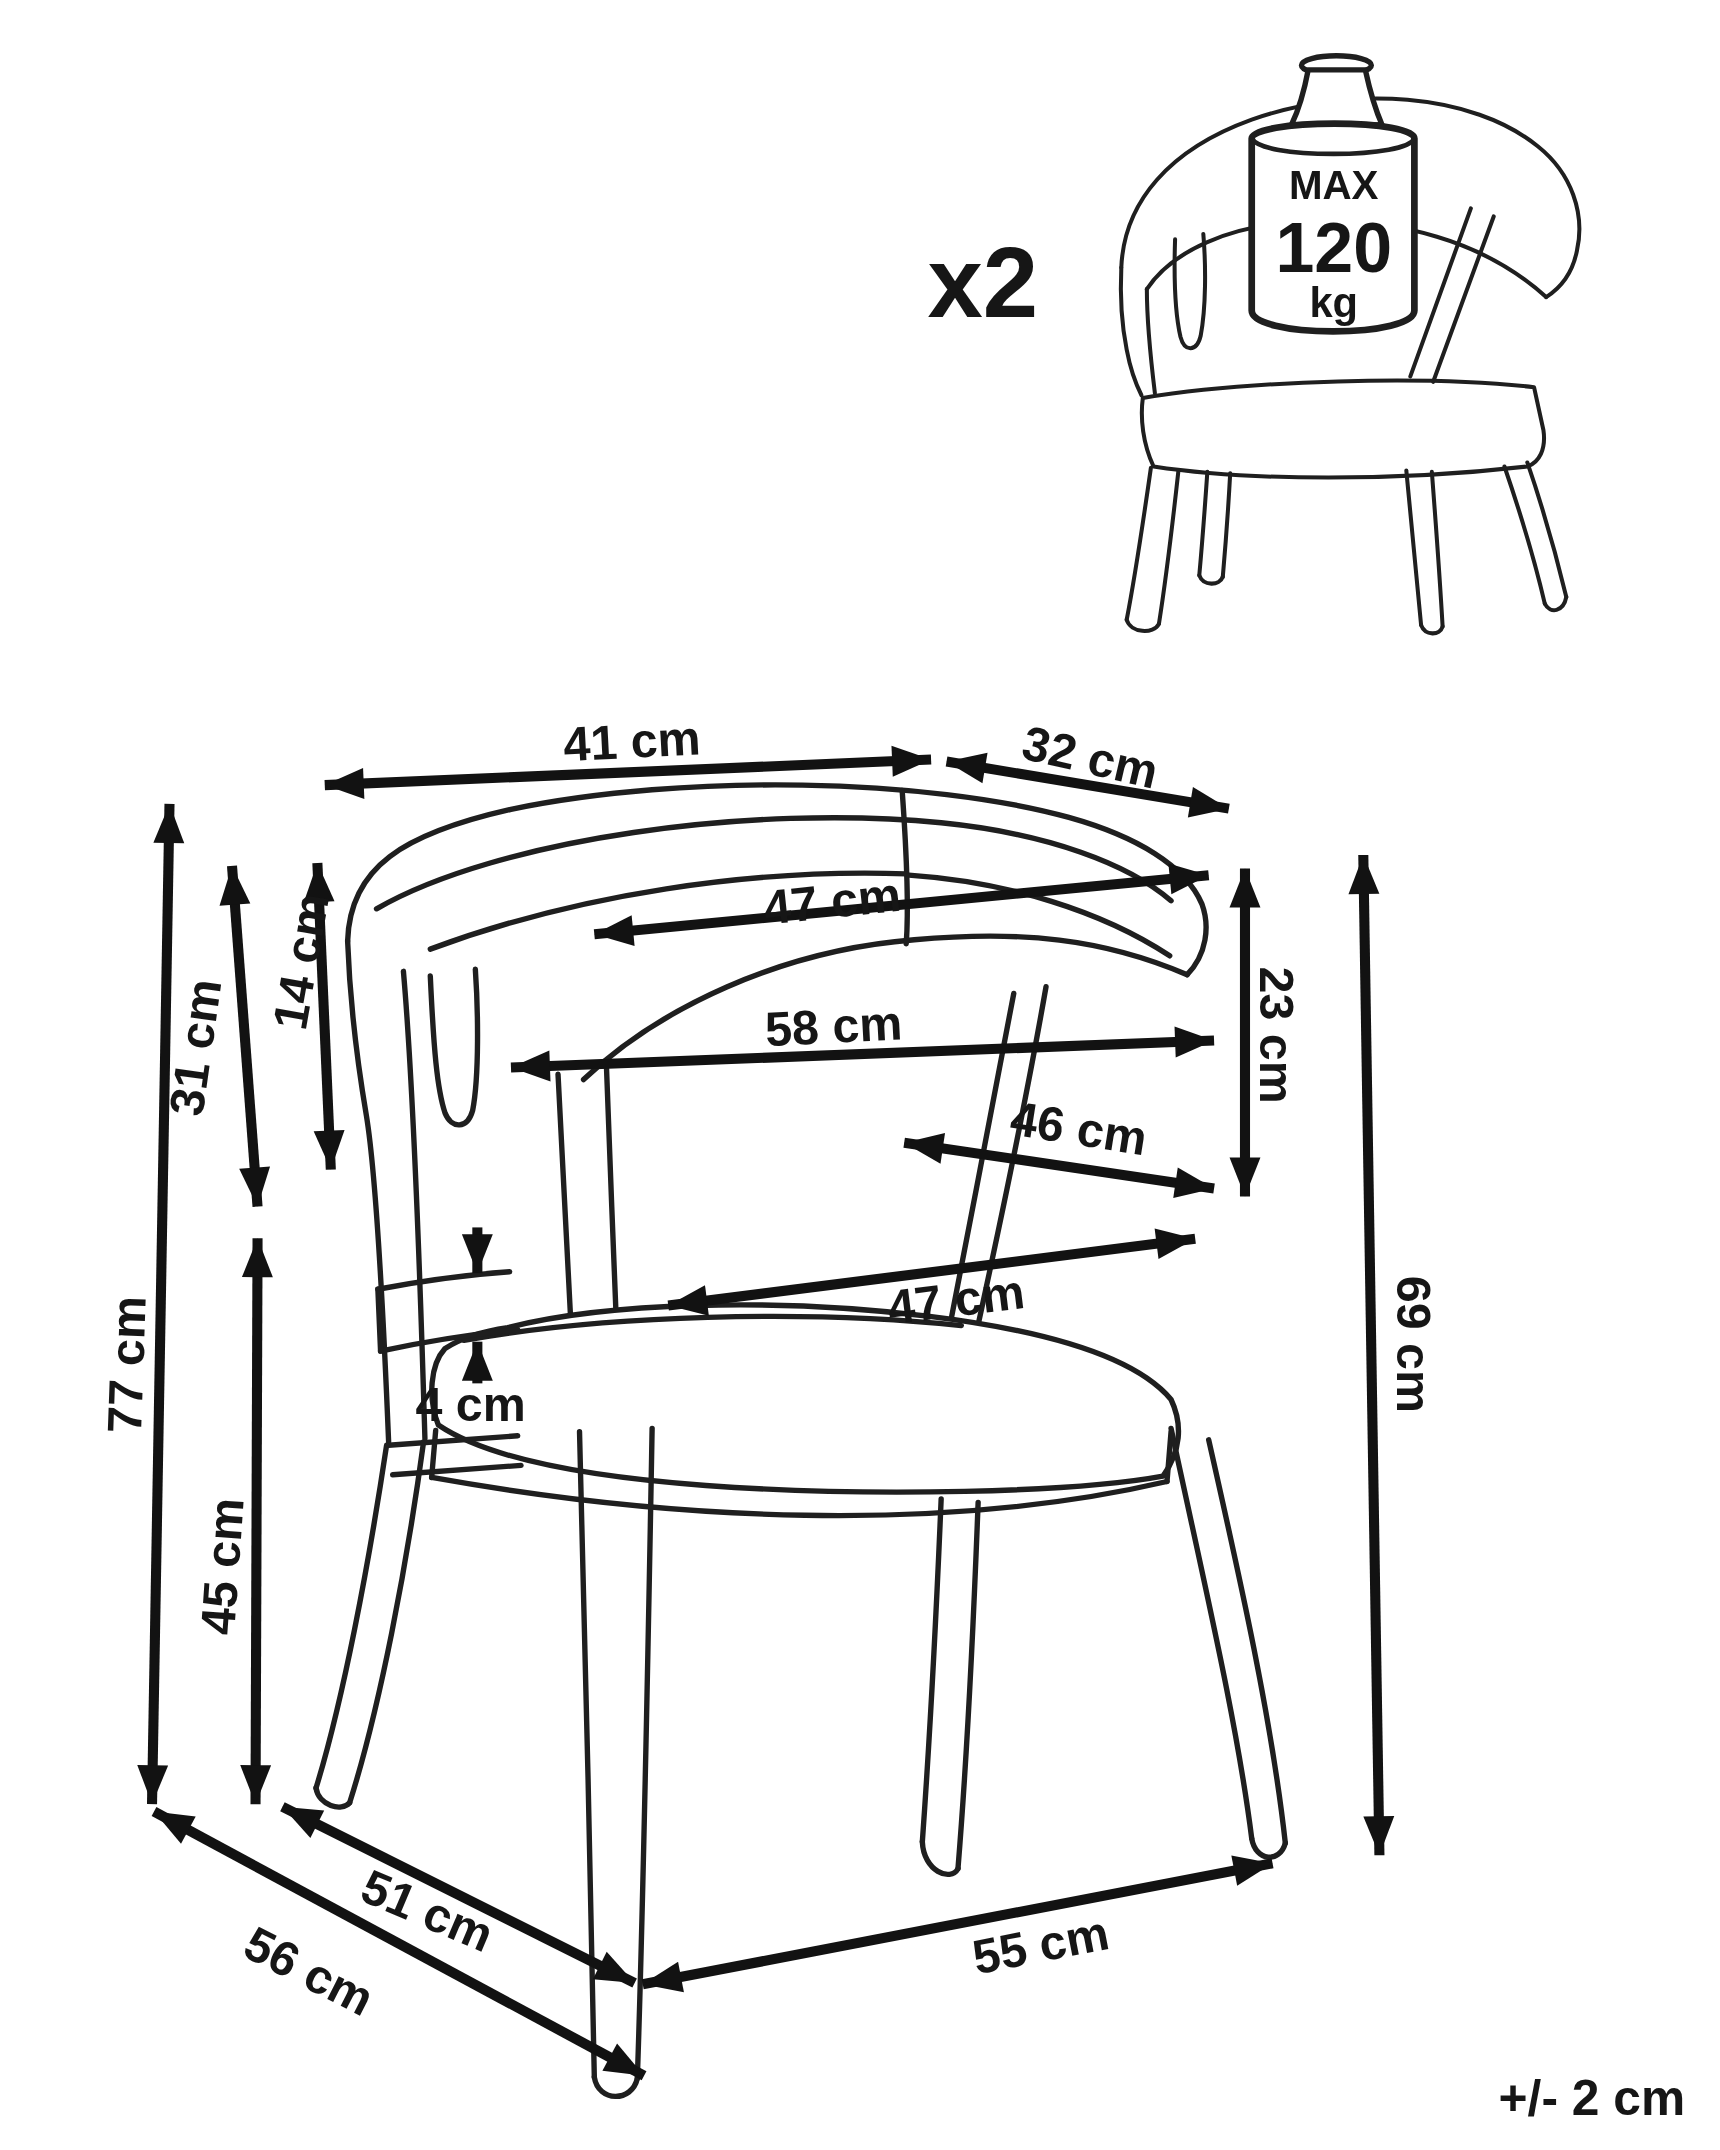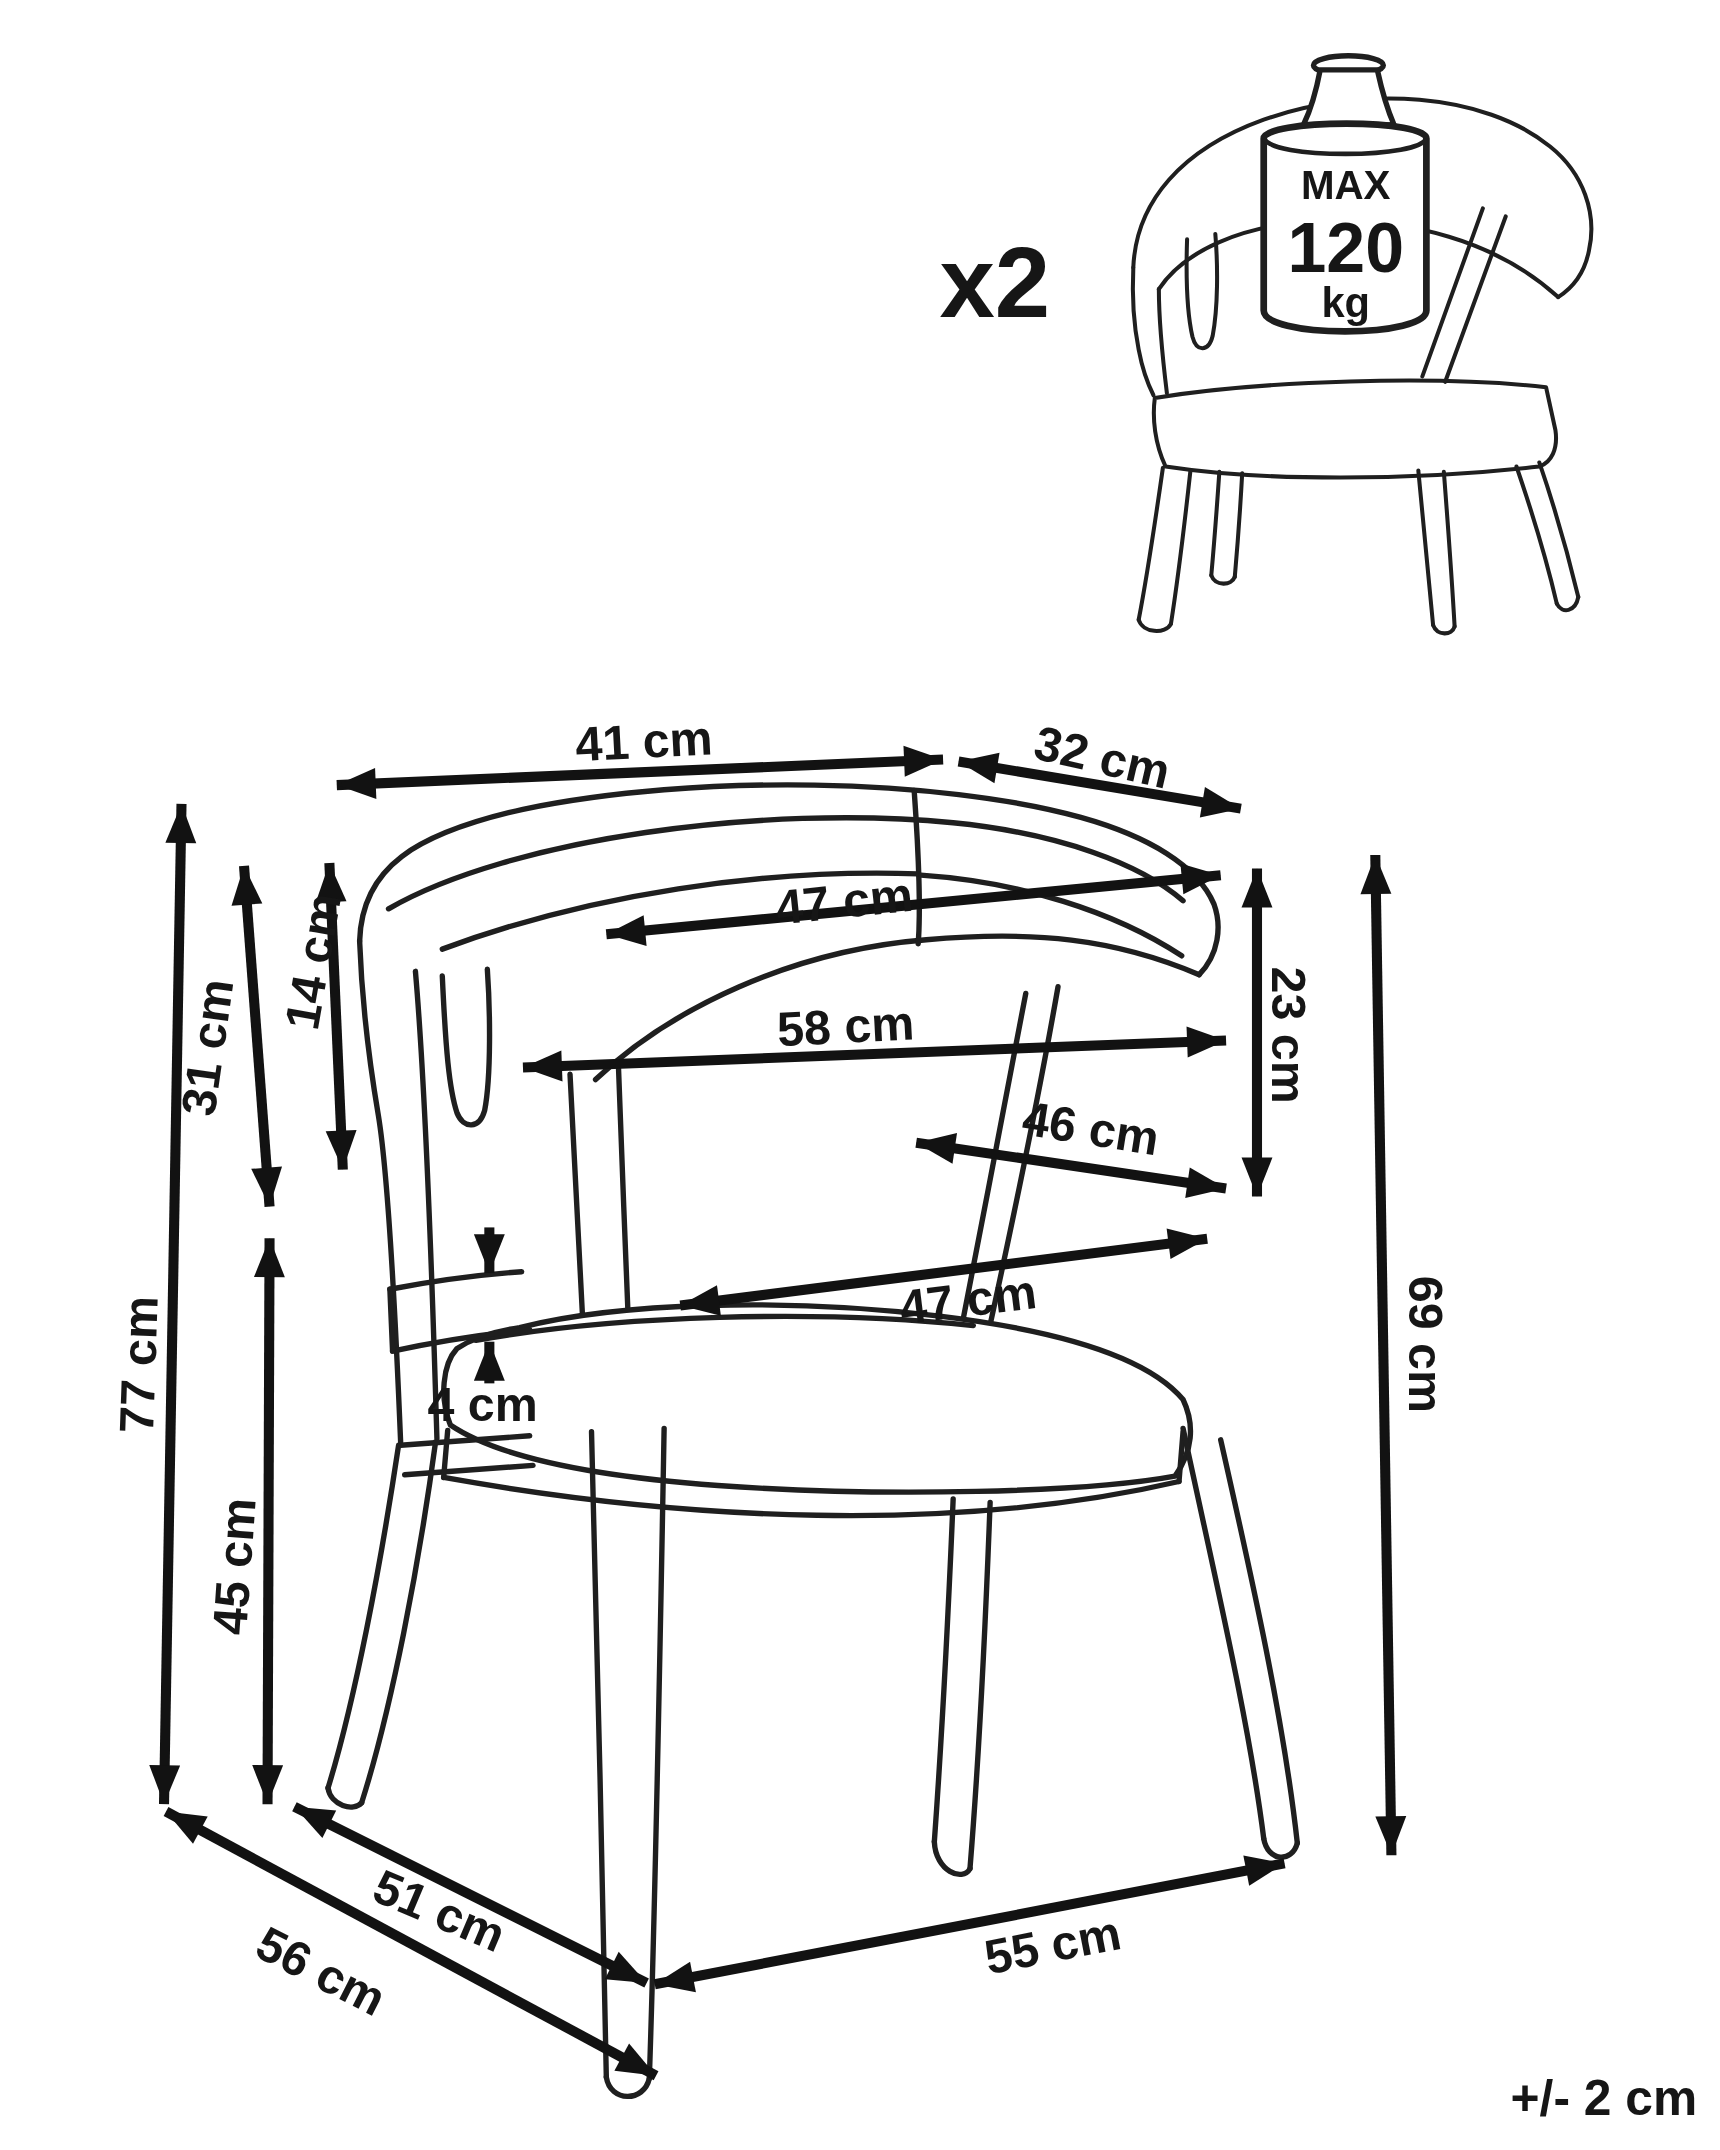--- a/index.html
+++ b/index.html
@@ -1,16 +1,16 @@
 <!DOCTYPE html>
 <html style="font-size:10.8px"><head>
 <meta charset="utf-8">
 <style>
   html,body{margin:0;padding:0;background:#fff;}
-  .canvas{width:1419px;height:2151px;position:relative;background:#fff;font-family:"Liberation Sans",sans-serif;margin-left:12px;}
+  .canvas{width:1419px;height:2151px;position:relative;background:#fff;font-family:"Liberation Sans",sans-serif;}
   svg{display:block;}
   text{font-family:"Liberation Sans",sans-serif;font-weight:700;fill:#161616;}
   .art{stroke:#1f1f1f;fill:none;stroke-linecap:round;stroke-linejoin:round;}
   .dimline{stroke:#121212;fill:none;}
   .dimhead{fill:#121212;stroke:none;}
 </style>
 </head>
 <body>
 
 <div class="canvas">

